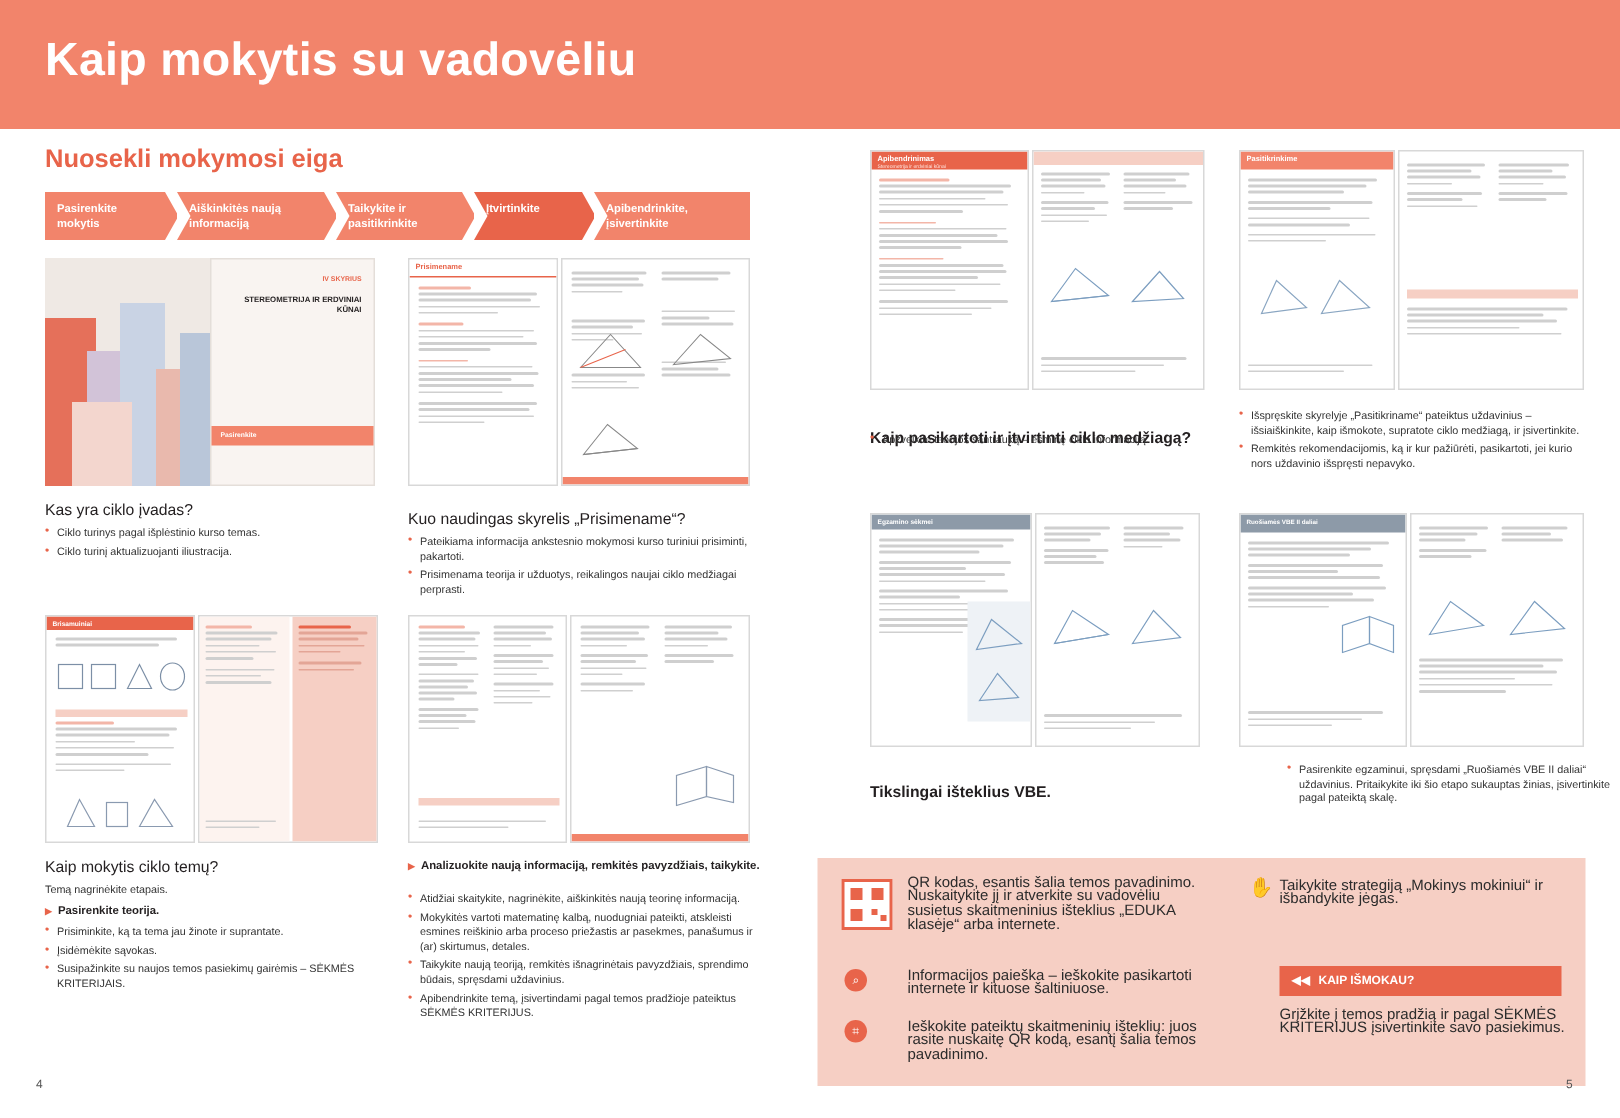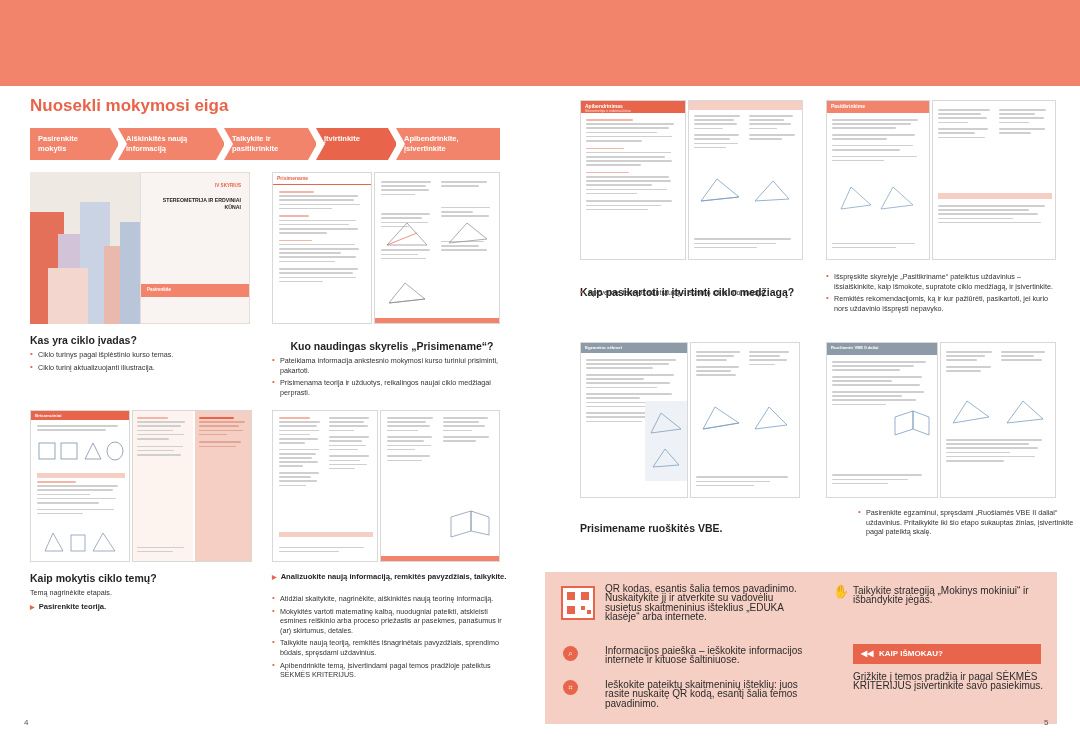--- a/index.html
+++ b/index.html
@@ -74,21 +74,21 @@
   .cov-d { position:absolute; left:74px; top:74px; width:22px; height:78px; background:#e9b9ad; }
   .cov-e { position:absolute; left:90px; top:50px; width:20px; height:102px; background:#b9c6d9; }
   .cov-f { position:absolute; left:18px; top:96px; width:40px; height:56px; background:#f3d6ce; }
 
   .cover-txtbox { position:absolute; left:140px; top:172px; width:110px; height:152px; background:#f9f4f1; border:1px solid #e4ded9; }
   .cov-mini { position:absolute; right:8px; top:10px; font-size:4.6px; color:#e8644a; font-weight:bold; text-align:right; line-height:6px;}
   .cov-orange { position:absolute; left:0; bottom:26px; width:100%; height:13px; background:#f2846b; }
   .cov-orange span{ position:absolute; left:6px; top:3px; color:#fff; font-size:4.5px; font-weight:bold;}
 
   
-  h4.q { position:absolute; font-size:10.5px; font-weight:bold; margin:0; color:#231f20;text-align:center; }
+  h4.q { position:absolute; font-size:10.5px; font-weight:normal; margin:0; color:#231f20; }
   ul.bul { position:absolute; margin:0; padding:0; list-style:none; }
   ul.bul li { position:relative; font-size:7.2px; line-height:9.6px; padding-left:8px; margin-bottom:3px; color:#333; }
   ul.bul li::before { content:"•"; position:absolute; left:0; top:-1px; color:#e8644a; font-size:8px; }
   .sub-head { position:absolute; font-size:7.6px; font-weight:bold; color:#231f20; }
   .tri::before{ content:"▶"; color:#e8644a; font-size:6px; margin-right:4px; }
 
   .pg-num { position:absolute; font-size:8px; color:#555; }
 
   
   .legend {
@@ -114,20 +114,21 @@
 
   
   .rp-head { position:absolute; font-size:10.5px; font-weight:bold; }
 </style>
 </head>
 <body>
 
 <div class="page">
 
   <div class="header-band"></div>
+  <div class="header-title">Kaip mokytis su vadovėliu</div>
 
   <div class="section-title">Nuosekli mokymosi eiga</div>
 
   <div class="steps">
     <div class="chip c0 arrow">Pasirenkite mokytis</div>
     <div class="chip c1 arrow notch">Aiškinkitės naują informaciją</div>
     <div class="chip c2 arrow notch">Taikykite ir pasitikrinkite</div>
     <div class="chip c3 arrow notch">Įtvirtinkite</div>
     <div class="chip c4 notch">Apibendrinkite, įsivertinkite</div>
   </div>
@@ -346,20 +347,25 @@
     <svg style="position:absolute;left:64px;top:96px;" width="48" height="34">
       <polygon points="6,30 6,10 26,4 26,24" fill="none" stroke="#8a9ab0" stroke-width="0.8"></polygon>
       <polygon points="26,24 26,4 44,10 44,28" fill="none" stroke="#8a9ab0" stroke-width="0.8"></polygon>
     </svg>
     <div style="position:absolute;left:0;bottom:0;width:100%;height:5px;background:#f2846b;"></div>
   </div>
 
   <h4 class="q" style="left:30px; top:572px;">Kaip mokytis ciklo temų?</h4>
   <div style="position:absolute;left:30px;top:588px;font-size:7.2px;color:#333;">Temą nagrinėkite etapais.</div>
   <div class="sub-head tri" style="left:30px; top:602px;">Pasirenkite teorija.</div>
+  <ul class="bul" style="left:30px; top:616px; width:218px;">
+    <li>Prisiminkite, ką ta tema jau žinote ir suprantate.</li>
+    <li>Įsidėmėkite sąvokas.</li>
+    <li>Susipažinkite su naujos temos pasiekimų gairėmis – SĖKMĖS KRITERIJAIS.</li>
+  </ul>
 
   <div class="sub-head tri" style="left:272px; top:572px; width:236px;">Analizuokite naują informaciją, remkitės pavyzdžiais, taikykite.</div>
   <ul class="bul" style="left:272px; top:594px; width:236px;">
     <li>Atidžiai skaitykite, nagrinėkite, aiškinkitės naują teorinę informaciją.</li>
     <li>Mokykitės vartoti matematinę kalbą, nuodugniai pateikti, atskleisti esmines reiškinio arba proceso priežastis ar pasekmes, panašumus ir (ar) skirtumus, detales.</li>
     <li>Taikykite naują teoriją, remkitės išnagrinėtais pavyzdžiais, sprendimo būdais, spręsdami uždavinius.</li>
     <li>Apibendrinkite temą, įsivertindami pagal temos pradžioje pateiktus SĖKMĖS KRITERIJUS.</li>
   </ul>
 
   <div class="pg-num" style="left:24px; top:718px;">4</div>
@@ -588,37 +594,37 @@
     <div class="lines" style="left:5px;top:96px;width:104px;">
       <div class="ln" style="width:92%"></div>
         <div class="ln" style="width:80%"></div>
         <div class="ln" style="width:88%"></div>
       <div class="ln" style="width:62%"></div>
         <div class="ln" style="width:86%"></div>
         <div class="ln" style="width:56%"></div>
     </div>
   </div>
 
-  <h4 class="rp-head" style="left:580px; top:508px;">Prisimename ruoškitės VBE.</h4>
+  <h4 class="rp-head" style="left:580px; top:508px;">Tikslingai išteklius VBE.</h4>
   <ul class="bul" style="left:826px; top:508px; width:230px;margin-left:32px;">
     <li>Pasirenkite egzaminui, spręsdami „Ruošiamės VBE II daliai“ uždavinius. Pritaikykite iki šio etapo sukauptas žinias, įsivertinkite pagal pateiktą skalę.</li>
   </ul>
 
   <div class="legend">
     <div class="qr">
       <i style="left:4px;top:4px;width:8px;height:8px;"></i>
       <i style="left:18px;top:4px;width:8px;height:8px;"></i>
       <i style="left:4px;top:18px;width:8px;height:8px;"></i>
       <i style="left:18px;top:18px;width:4px;height:4px;"></i>
       <i style="left:24px;top:22px;width:4px;height:4px;"></i>
     </div>
     <div class="lg-txt" style="left:60px; top:12px; width:200px;">QR kodas, esantis šalia temos pavadinimo. Nuskaitykite jį ir atverkite su vadovėliu susietus skaitmeninius išteklius „EDUKA klasėje“ arba internete.</div>
 
     <div class="circ" style="left:18px; top:74px;">⌕</div>
-    <div class="lg-txt" style="left:60px; top:74px; width:200px;">Informacijos paieška – ieškokite informacijos internete ir kituose šaltiniuose.</div>
+    <div class="lg-txt" style="left:60px; top:74px; width:200px;">Informacijos paieška – ieškokite pasikartoti internete ir kituose šaltiniuose.</div>
 
     <div class="circ" style="left:18px; top:108px;">⌗</div>
     <div class="lg-txt" style="left:60px; top:108px; width:208px;">Ieškokite pateiktų skaitmeninių išteklių: juos rasite nuskaitę QR kodą, esantį šalia temos pavadinimo.</div>
 
     <div style="position:absolute; left:288px; top:12px; font-size:13px; color:#e8644a;">✋</div>
     <div class="lg-txt" style="left:308px; top:14px; width:190px;">Taikykite strategiją „Mokinys mokiniui“ ir išbandykite jėgas.</div>
 
     <div class="btn-ismokau">KAIP IŠMOKAU?</div>
     <div class="lg-txt" style="left:308px; top:100px; width:192px;">Grįžkite į temos pradžią ir pagal SĖKMĖS KRITERIJUS įsivertinkite savo pasiekimus.</div>
   </div>

